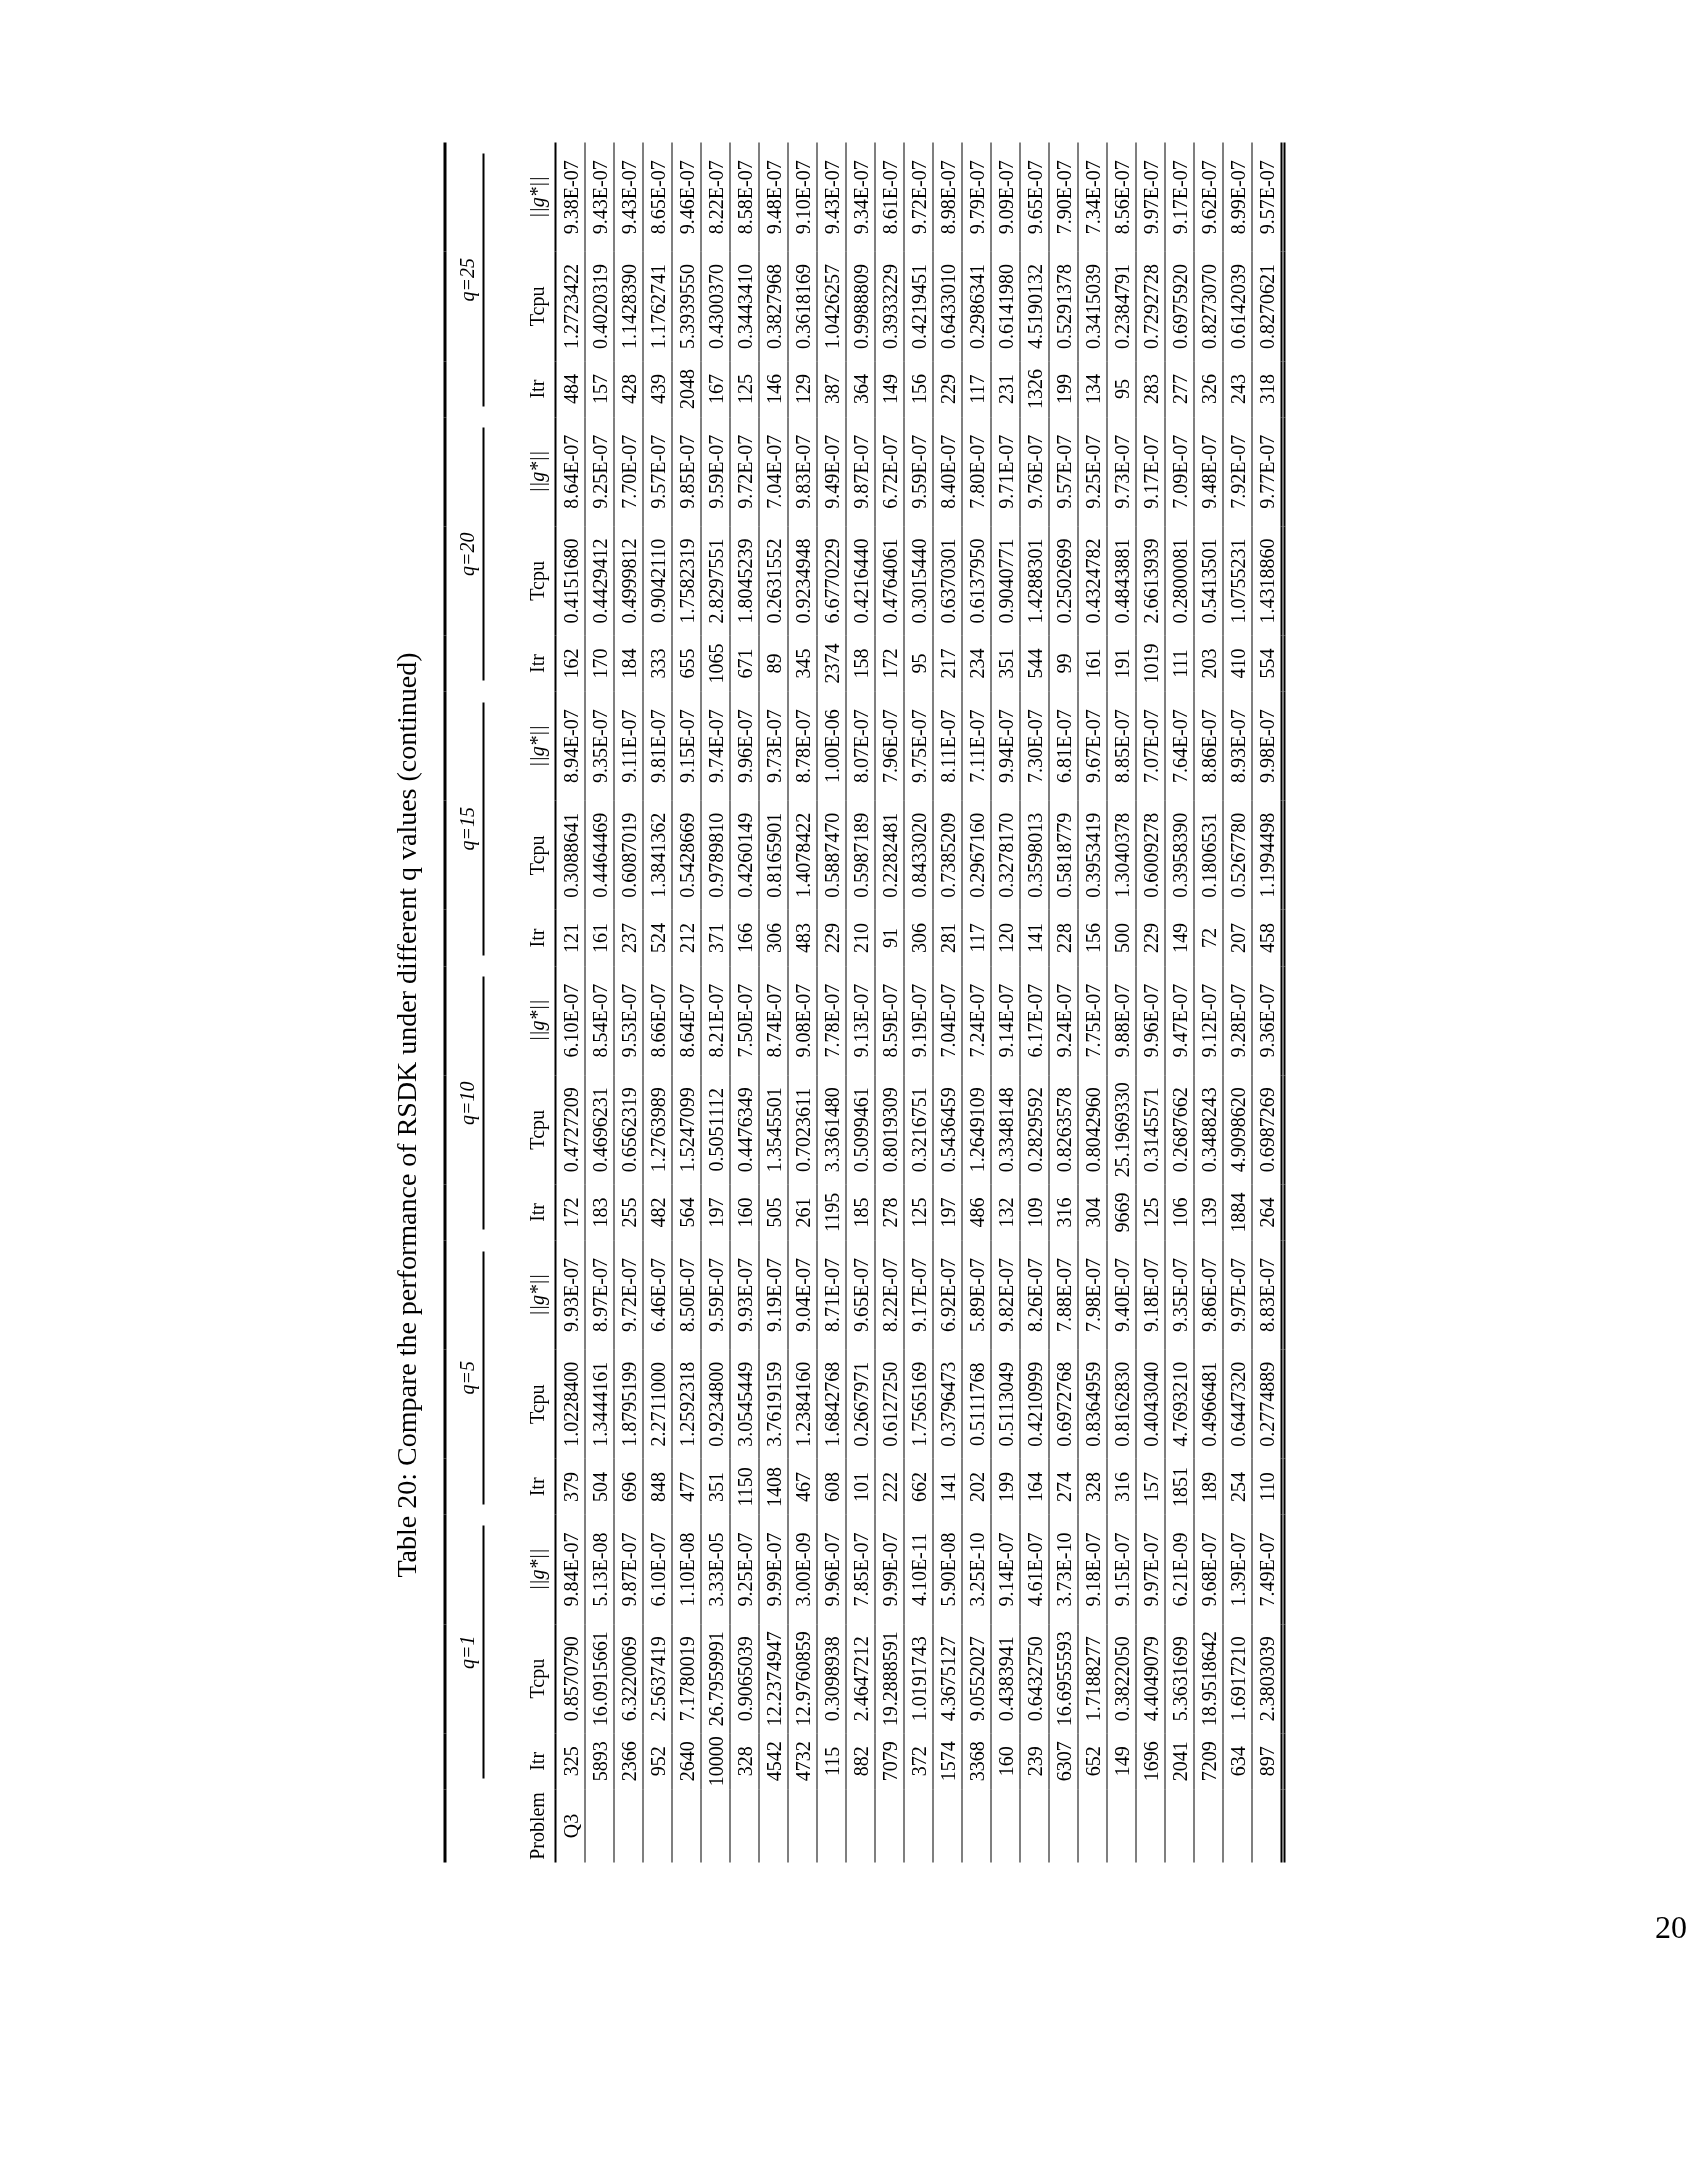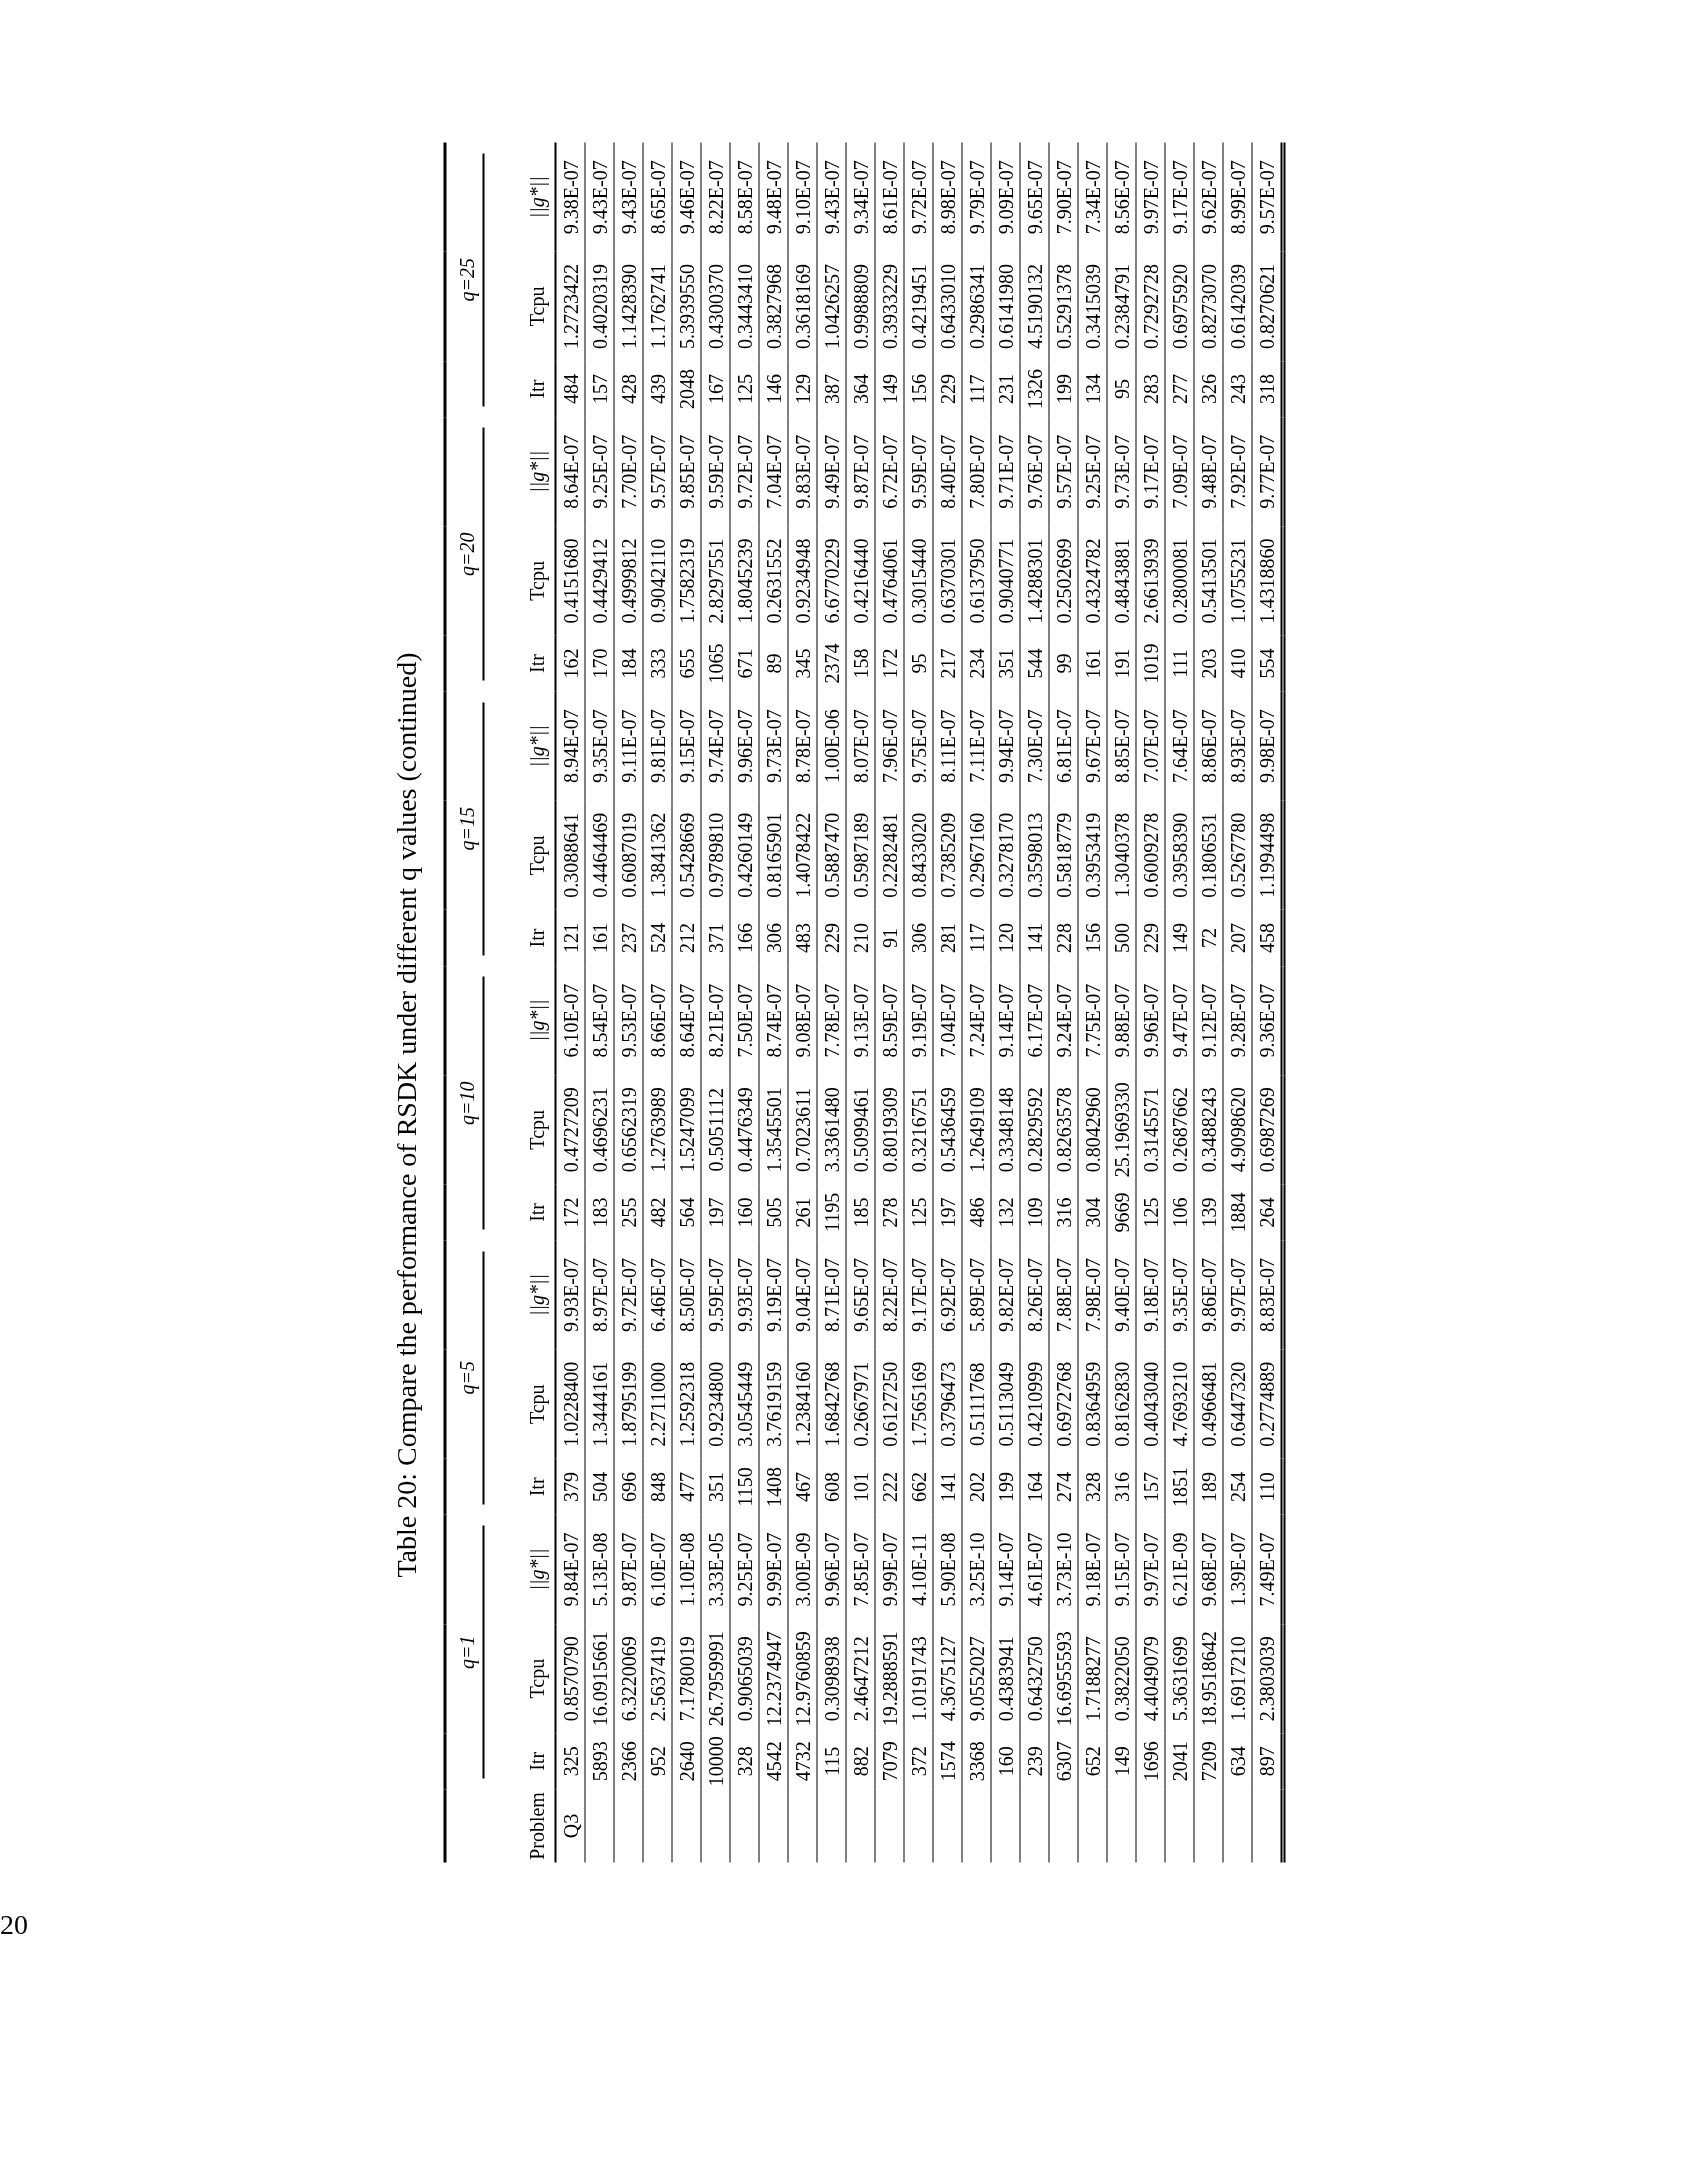--- a/index.html
+++ b/index.html
@@ -31,21 +31,21 @@
   }
   tr.colhead th {
     height:64px; vertical-align:bottom; padding-bottom:6.6px;
     border-bottom:2px solid #000;
   }
   tr.colhead th.gh { font-style:italic; }
   tbody td { height:28px; border-bottom:1.3px solid #000; white-space:nowrap; }
   tbody tr:last-child td { border-bottom:none; }
   .pagenum {
     position:absolute; left:0; right:0; top:1909px;
-    text-align:left; font-size:28px;
+    text-align:right; font-size:32px;
   }
 </style>
 </head>
 <body>
 
 <div class="page">
   <div class="sideways">
     <div class="caption">Table 20: Compare the performance of RSDK under different q values (continued)</div>
     <table class="results">
       <colgroup>

